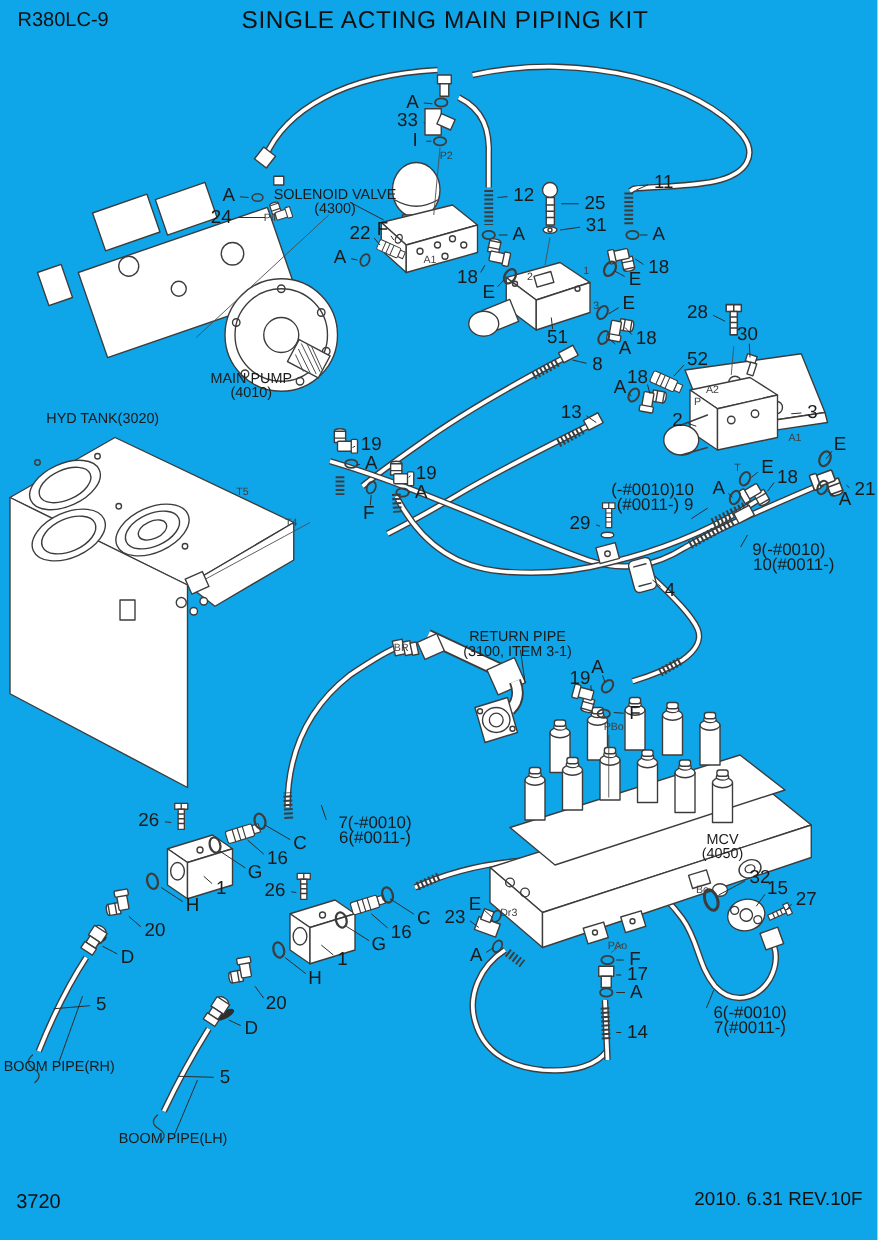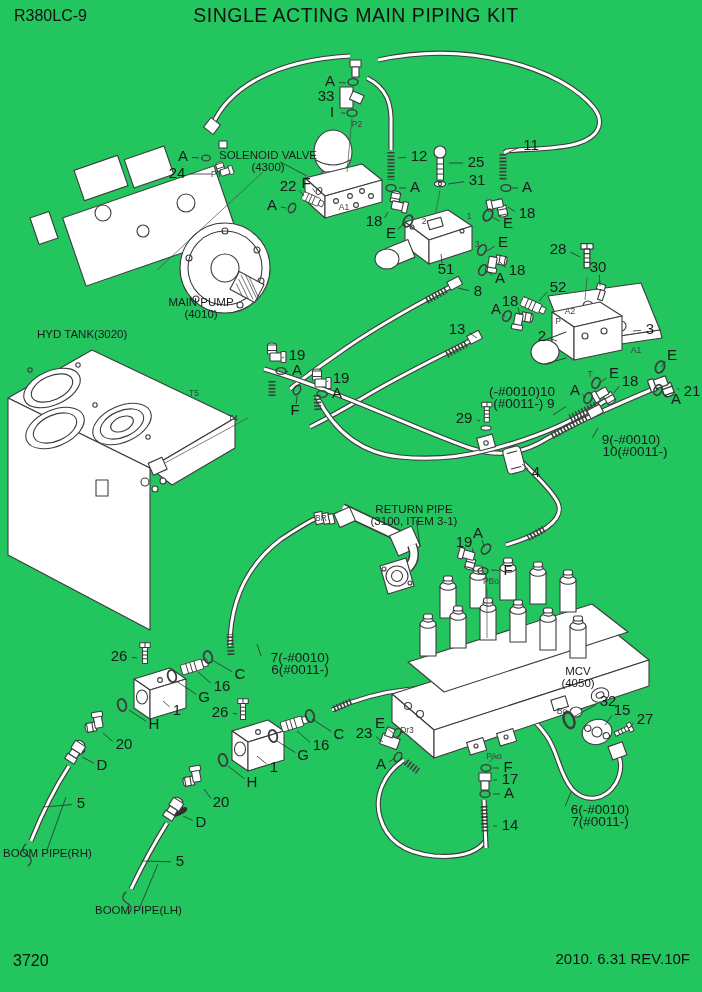--- a/index.html
+++ b/index.html
@@ -1,16 +1,16 @@
 <!DOCTYPE html>
 <html><head>
 <meta charset="utf-8">
 <style>
   html,body{margin:0;padding:0;background:#ffffff;}
-  .page{position:relative;width:702px;height:992px;background:#22c55e;overflow:hidden;
+  .page{position:relative;width:702px;height:992px;background:#0ea5e9;overflow:hidden;
         font-family:"Liberation Sans", sans-serif;}
   svg{display:block}
   
   .art{stroke:#3c3c3c;stroke-width:1.1;fill:#ffffff;stroke-linejoin:round;stroke-linecap:round;}
   .artn{stroke:#3c3c3c;stroke-width:1.1;fill:none;stroke-linejoin:round;stroke-linecap:round;}
   .thin{stroke:#4a4a4a;stroke-width:.7;fill:none;}
   .tube-o{fill:none;stroke:#3c3c3c;stroke-width:5.2;}
   .tube-i{fill:none;stroke:#ffffff;stroke-width:3;}
   .thr{fill:none;stroke:#3c3c3c;stroke-width:7;stroke-dasharray:1.6 1.8;}
   .oring{fill:none;stroke:#3c3c3c;stroke-width:1.8;}

